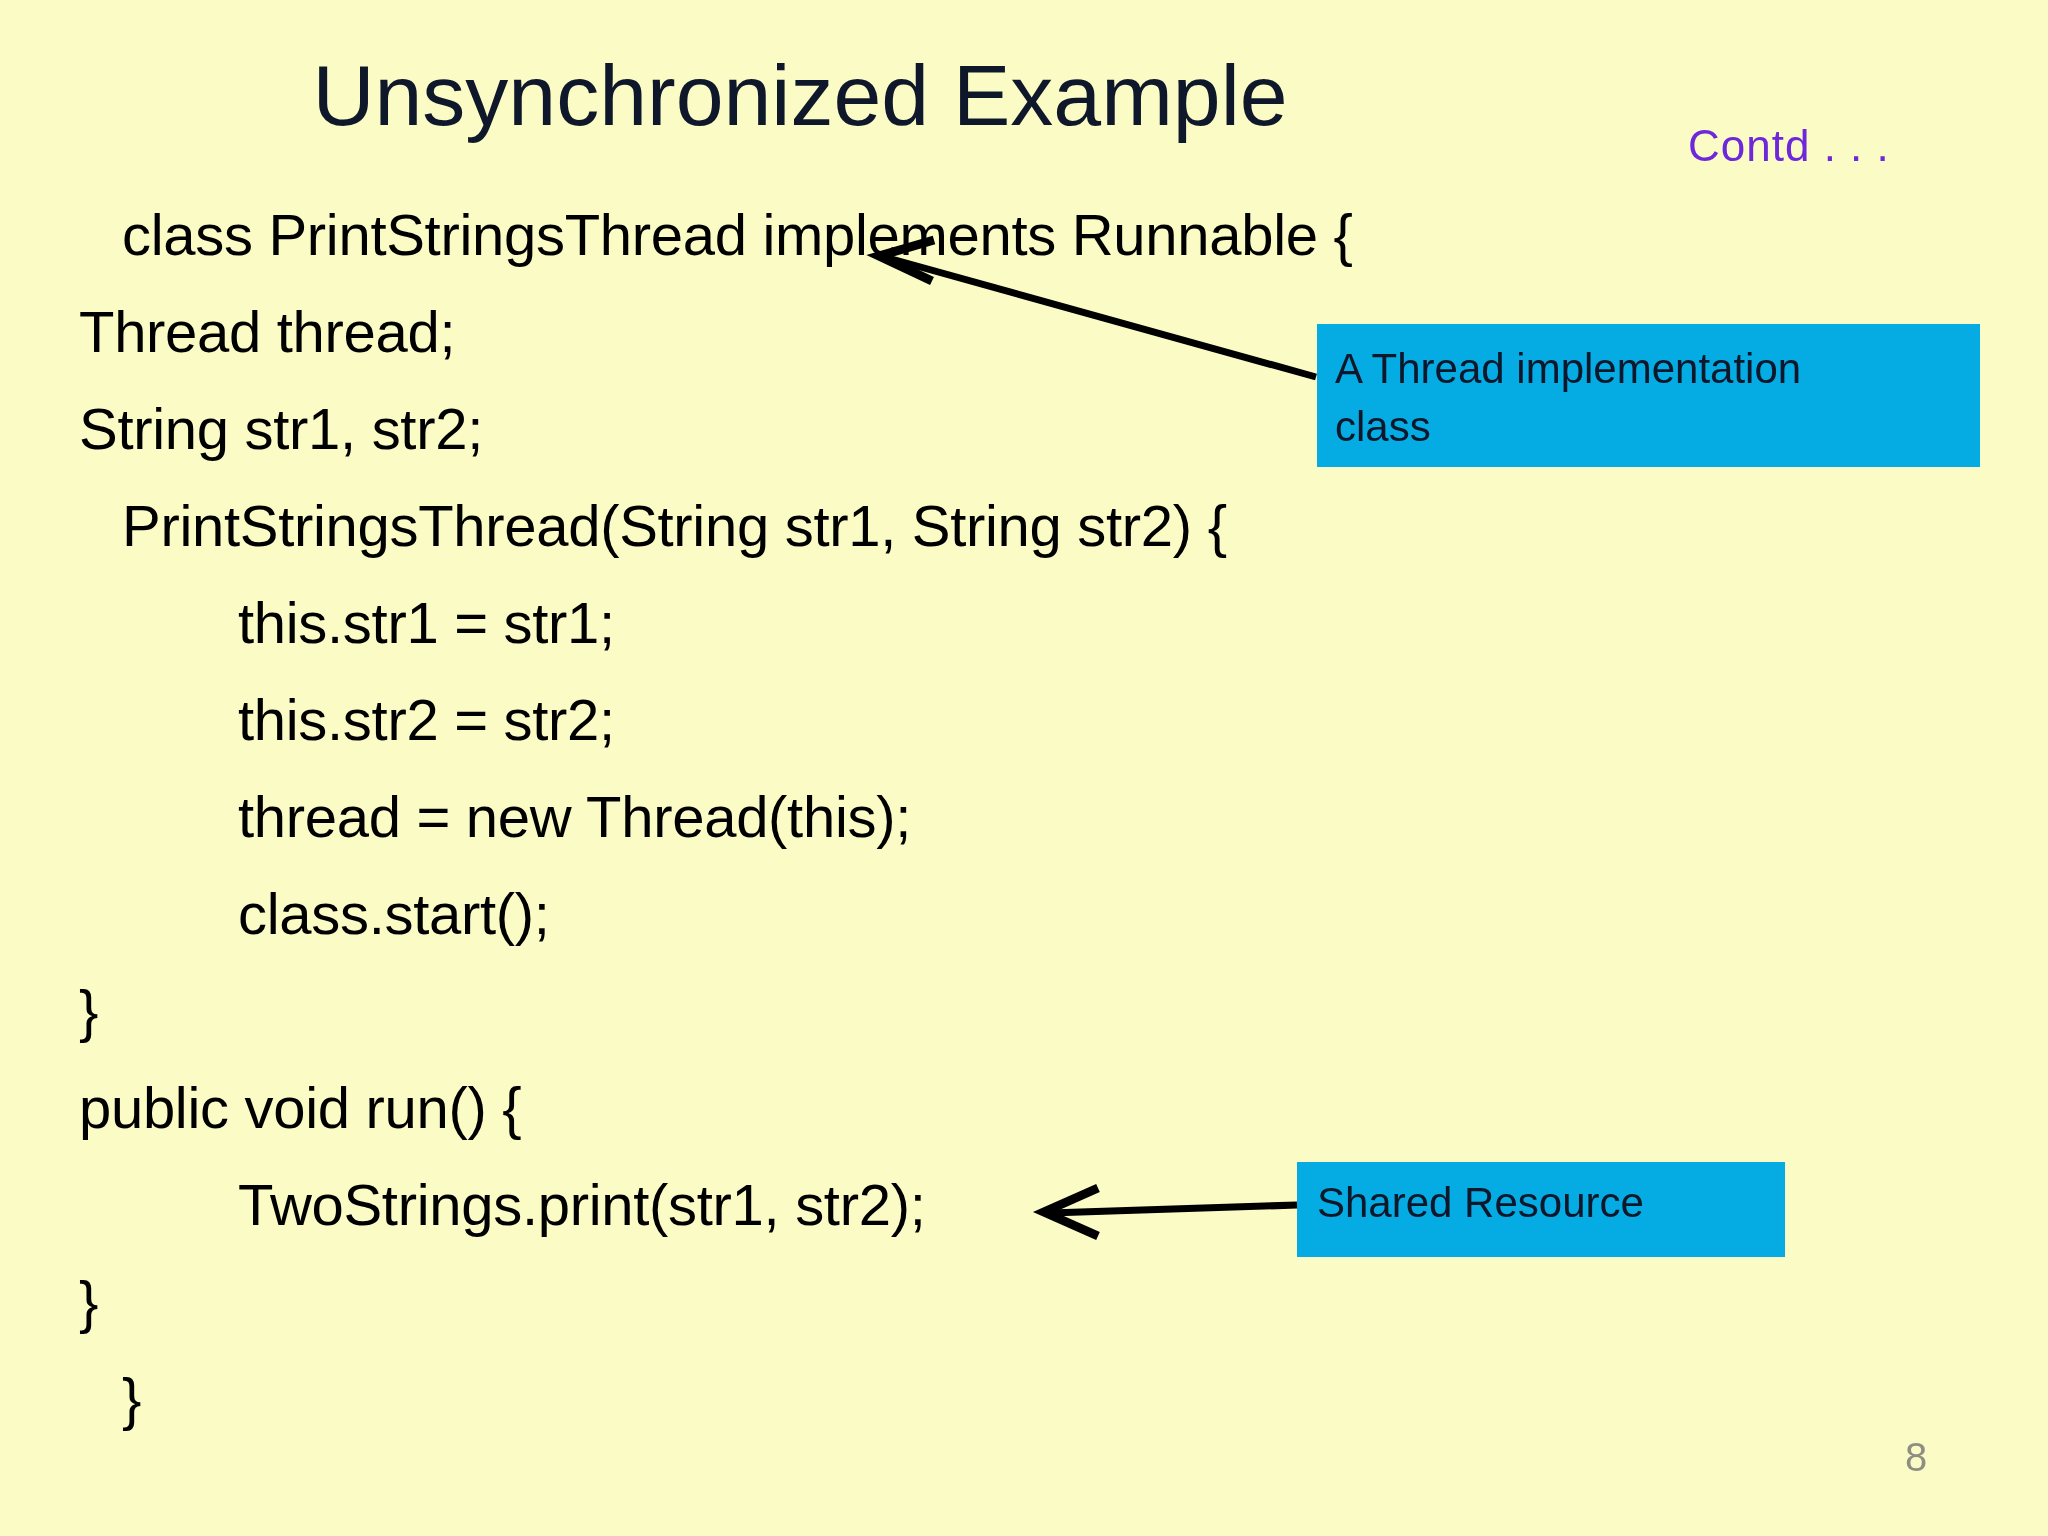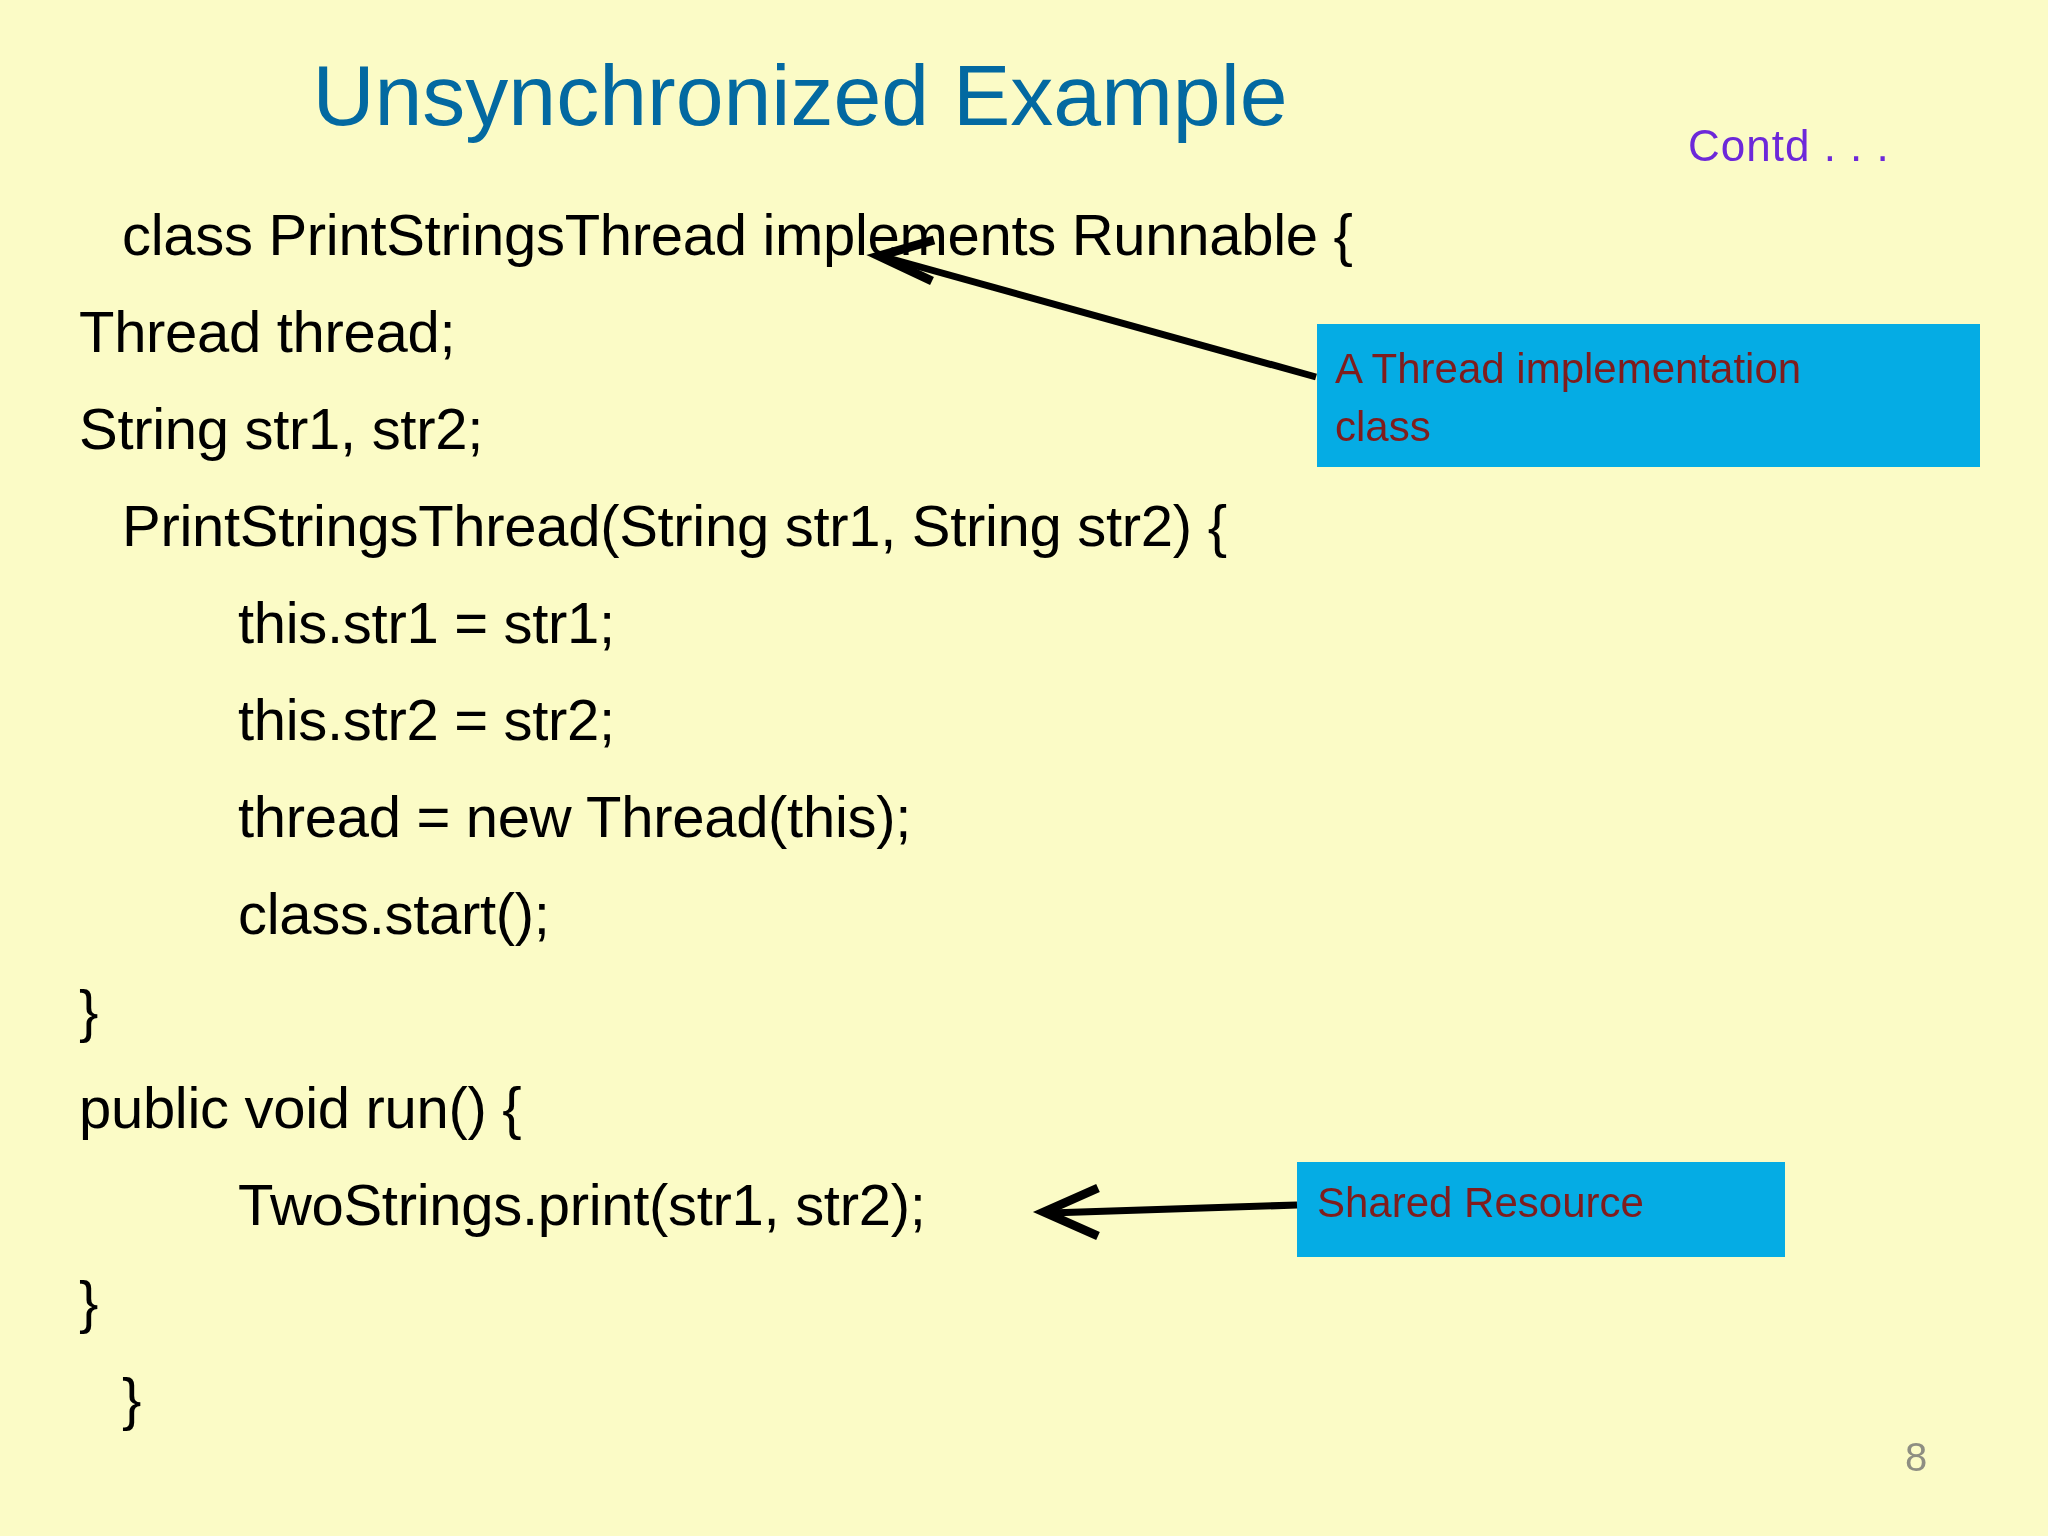--- a/index.html
+++ b/index.html
@@ -22,21 +22,21 @@
 
   
   .title {
     position: absolute;
     left: 0;
     top: 52px;
     width: 1600px;
     text-align: center;
     font-size: 86px;
     line-height: 1.0;
-    color: #0369a1;
+    color: #0f172a;
     font-family: "Liberation Sans", "DejaVu Sans", sans-serif;
     white-space: nowrap;
   }
   .contd {
     position: absolute;
     left: 1688px;
     top: 124px;
     font-size: 44px;
     line-height: 1.0;
     color: #6d28d9;
@@ -62,21 +62,21 @@
     letter-spacing: -0.3px;
   }
   .ind0 { padding-left: 122px; }
   .ind1 { padding-left: 79px; }
   .ind2 { padding-left: 238px; }
 
   
   .callout {
     position: absolute;
     background: #05ace4;
-    color: #7f1d1d;
+    color: #0f172a;
     font-size: 42px;
     line-height: 58px;
     font-family: "Liberation Sans", "DejaVu Sans", sans-serif;
   }
   .callout-thread {
     left: 1317px;
     top: 324px;
     width: 663px;
     height: 143px;
     padding: 16px 0 0 18px;

